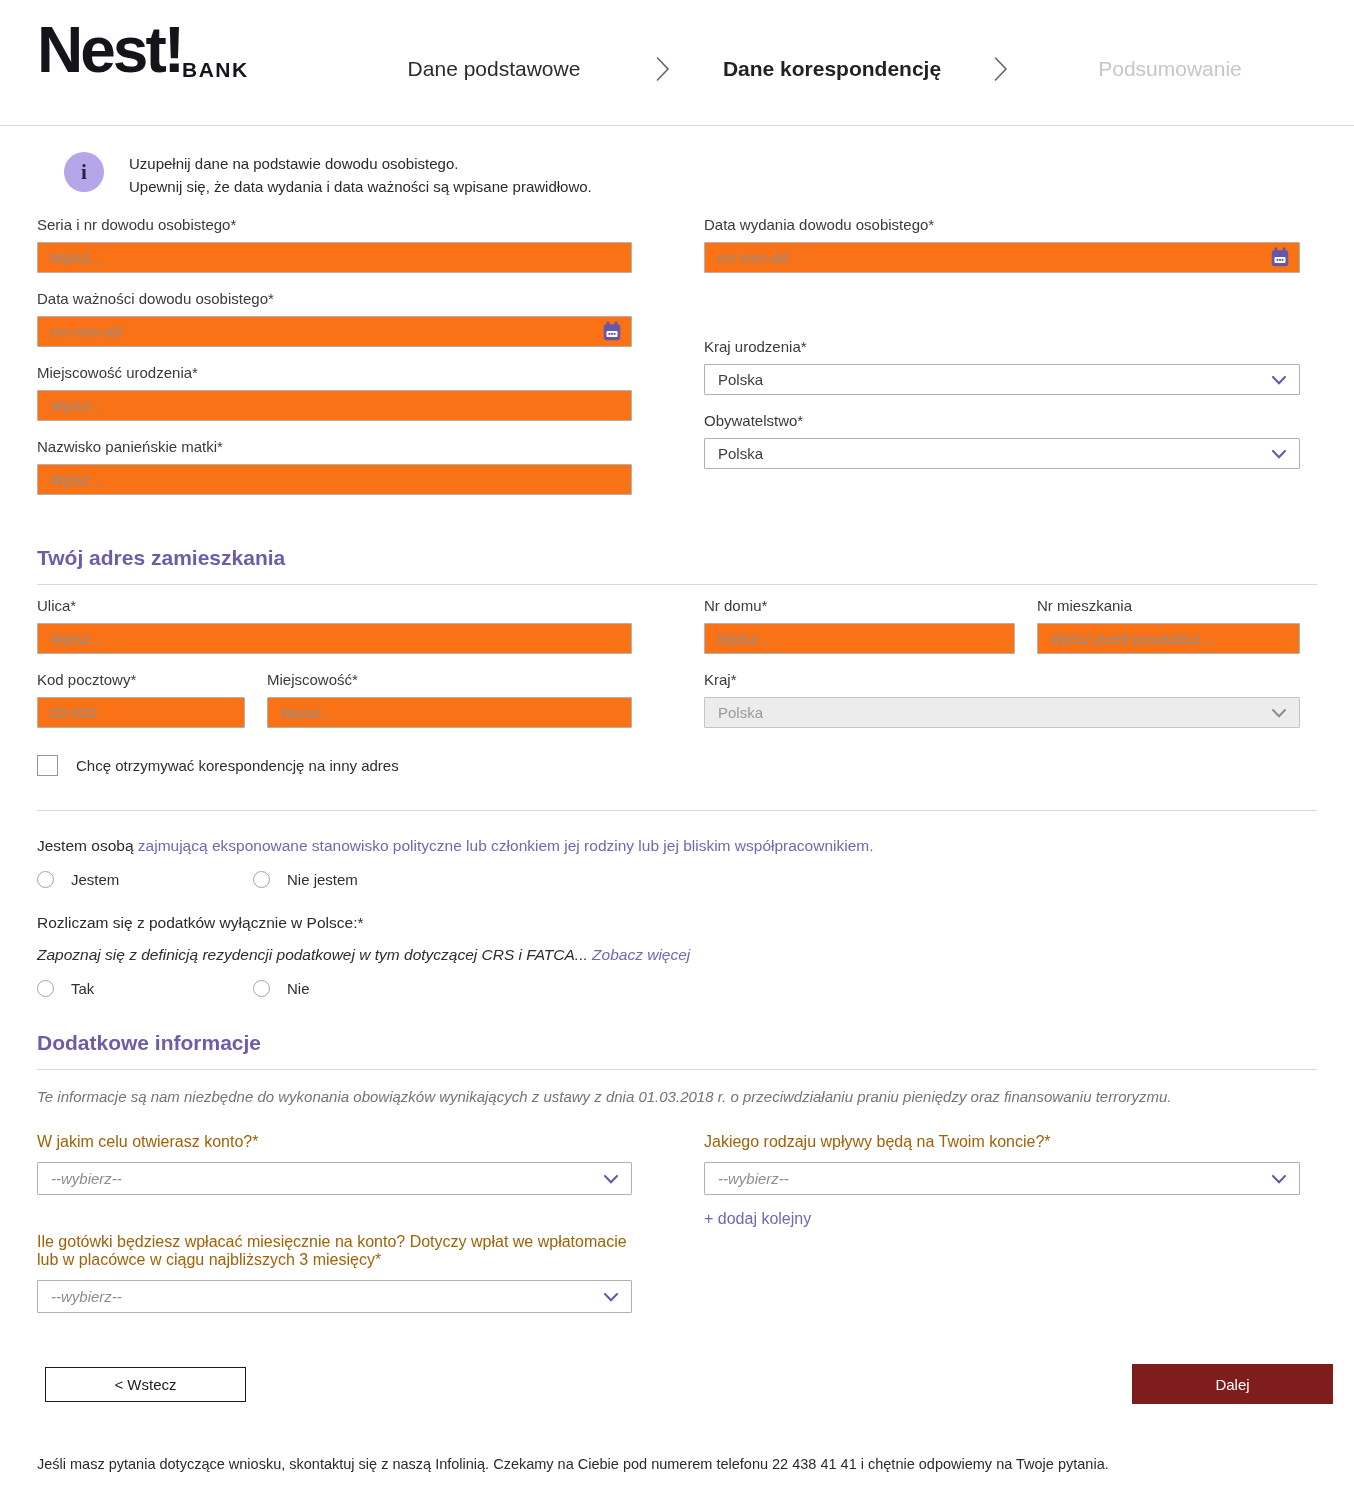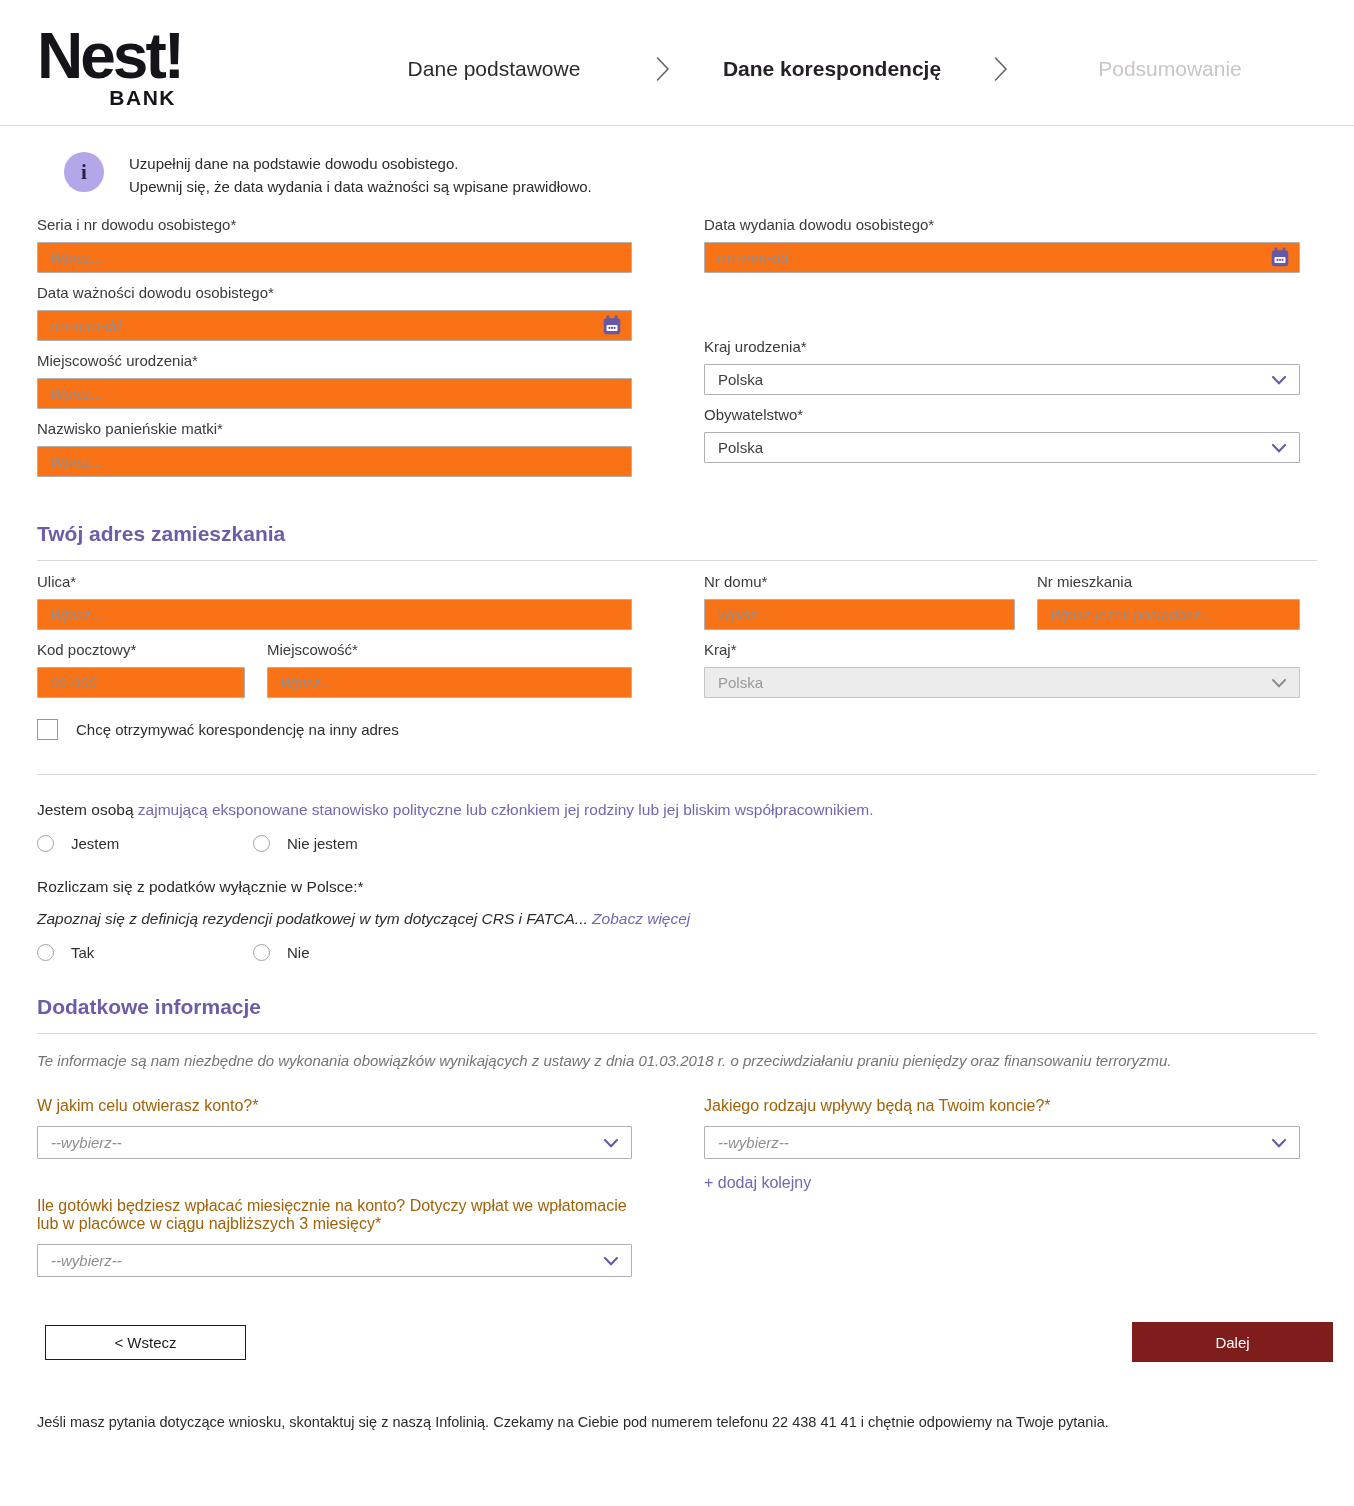--- a/index.html
+++ b/index.html
@@ -4,40 +4,40 @@
 <style>
   * { box-sizing: border-box; }
   html,body { margin:0; padding:0; background:#ffffff; }
   body {
     width:1354px; min-height:1506px;
     font-family:"Liberation Sans", sans-serif;
     color:#2e2e2e; -webkit-font-smoothing:antialiased;
   }
   
   .header { position:relative; height:126px; border-bottom:1px solid #dcd8dc; padding:10px 37px 0; }
-  .logo { display:inline-flex; flex-direction:column; margin-top:14px; }
+  .logo { display:inline-flex; flex-direction:row; margin-top:8px; }
   .logo-text { font-size:64px; font-weight:800; letter-spacing:-3px; color:#14141a; line-height:1.0; }
   .logo-sub { align-self:flex-end; font-size:21px; font-weight:700; letter-spacing:1.5px; color:#14141a; margin:-2px 6px 0 0; }
   .stepper { position:absolute; left:335px; right:25px; top:56px; display:flex; align-items:center; }
   .step { flex:1; text-align:center; font-size:21px; color:#2e2a2e; }
   .step.active { font-weight:700; color:#241f24; }
   .step.upcoming { color:#c9c5c9; }
   .step-chevron { flex:0 0 20px; display:flex; justify-content:center; }
   
   .info-row { display:flex; align-items:flex-start; gap:25px; padding:26px 37px 0; }
   .info-icon { width:40px; height:40px; border-radius:50%; background:#b5a5e9; color:#232343;
                display:flex; align-items:center; justify-content:center;
                font-size:21px; font-weight:700; font-family:"Liberation Serif", serif; flex:0 0 40px; margin-left:27px; }
   .info-text { font-size:15px; line-height:1.5; color:#2b2b2b; padding-top:1px; }
   
   .content { padding:0 37px; }
   .grid-row { display:flex; gap:72px; }
   .col-l { width:595px; flex:0 0 595px; }
   .col-r { width:596px; flex:0 0 596px; }
-  .fg { margin-bottom:11px; }
+  .fg { margin-bottom:17px; }
   .fg label, .q-label { display:block; font-size:15px; color:#3a3a3a; margin:0 0 9px; }
   .inline-pair { display:flex; gap:22px; }
   
   .tinput { position:relative; }
   .tinput input {
     width:100%; height:31px; border:1px solid #b3b0b3; border-radius:1px;
     padding:4px 12px; font-size:15px; font-family:"Liberation Sans",sans-serif;
     color:#2e2e2e; outline:none; background:#f97316;
   }
   .tinput input::placeholder { font-style:italic; color:#8f8d8f; opacity:1; }

